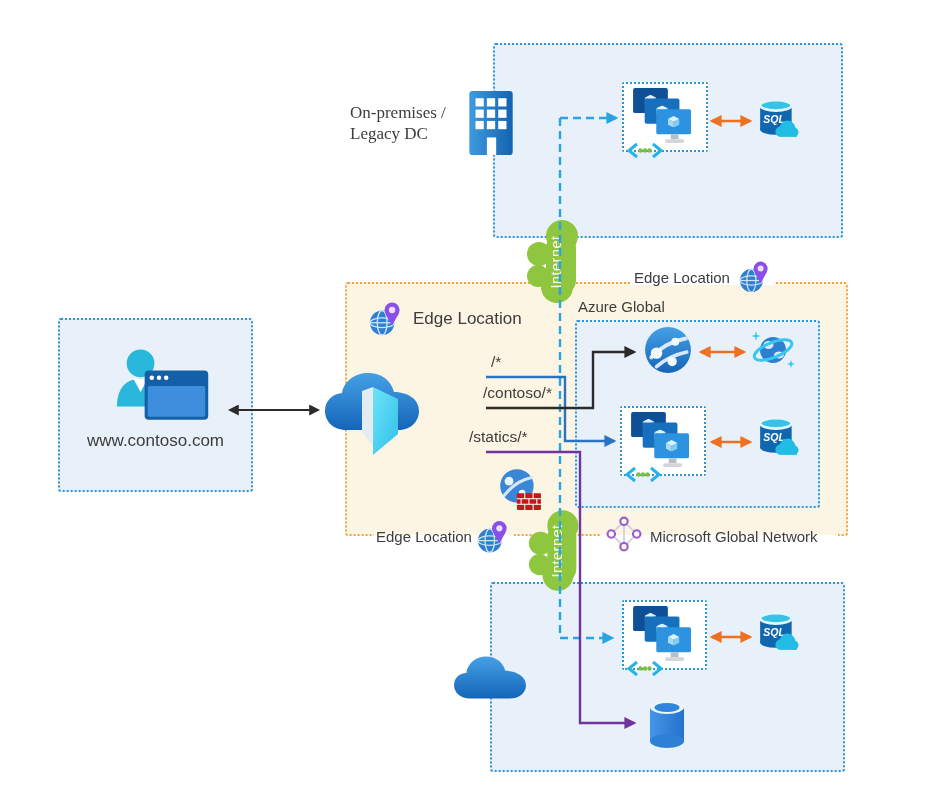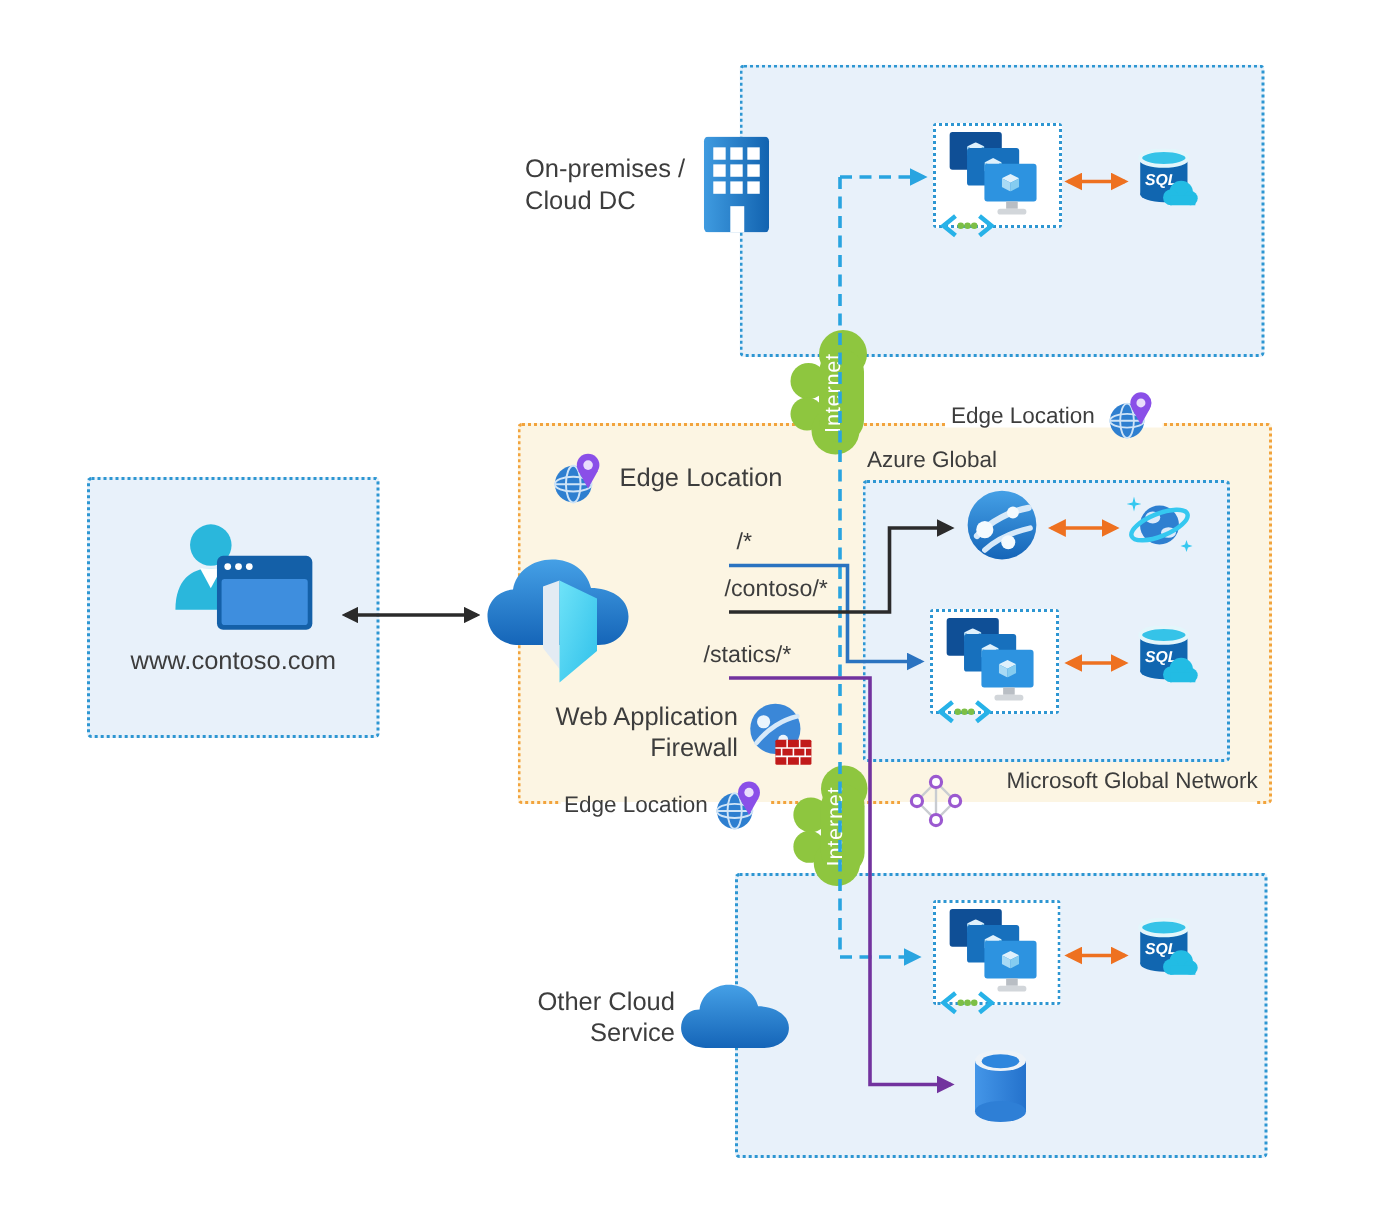--- a/index.html
+++ b/index.html
@@ -8,21 +8,21 @@
     font-family:"Liberation Sans", sans-serif;color:#3d3d3d;background:#fff;
   }
   .box{position:absolute;box-sizing:border-box;border-radius:3px;}
   .blue-box{border:2px dotted #2d96d2;background:#e8f1fa;z-index:1;}
   .cream-box{border:2px dotted #f2a33c;background:#fcf5e3;z-index:1;}
   .inner-blue-box{border:2px dotted #2d96d2;background:#e8f1fa;z-index:2;}
   .vmss-box{position:absolute;box-sizing:border-box;border:2px dotted #2d96d2;background:#ffffff;border-radius:2px;z-index:4;}
   .lbl{position:absolute;color:#3d3d3d;font-size:17px;line-height:21px;white-space:nowrap;z-index:6;}
   .lbl-sm{font-size:15px;line-height:19px;}
   .route-lbl{position:absolute;color:#3d3d3d;font-size:15.5px;white-space:nowrap;z-index:6;}
-  .two-line span{display:block;}
+  .two-line span{display:block;font-family:Liberation Serif, serif;}
   .right{text-align:right;}
   .center{text-align:center;}
   .icon{position:absolute;z-index:6;}
   .mask{position:absolute;z-index:3;}
   .cloud-green{position:absolute;z-index:4;}
   .cloud-green .vtext{
     position:absolute;left:50%;top:50%;
     transform:translate(-50%,-50%) rotate(-90deg);
     color:#fff;font-size:14.5px;letter-spacing:.5px;white-space:nowrap;
   }
@@ -332,40 +332,32 @@
   <svg class="icon" style="left:757px;top:612px;" width="42" height="40">
       <use href="#sym-sql"></use>
     </svg>
 
   <svg class="icon" style="left:646px;top:699px;" width="42" height="50">
       <use href="#sym-cylinder"></use>
     </svg>
 
   <div class="lbl two-line" style="left:350px;top:102px;">
     <span>On-premises /</span>
-    <span>Cloud DC</span>
+    <span>Legacy DC</span>
   </div>
 
   <div class="lbl" style="left:413px;top:308px;">Edge Location</div>
   <div class="lbl lbl-sm" style="left:634px;top:268px;">Edge Location</div>
   <div class="lbl lbl-sm" style="left:376px;top:527px;">Edge Location</div>
 
   <div class="lbl lbl-sm" style="left:578px;top:297px;">Azure Global</div>
 
   <div class="route-lbl" style="left:491px;top:353px;">/*</div>
   <div class="route-lbl" style="left:483px;top:384px;">/contoso/*</div>
   <div class="route-lbl" style="left:469px;top:428px;">/statics/*</div>
 
-  <div class="lbl two-line right" style="left:360px;top:467px;width:132px;">
-    <span>Web Application</span>
-    <span>Firewall</span>
-  </div>
-
-  <div class="lbl lbl-sm" style="left:650px;top:511px;margin-left:21px;">Microsoft Global Network</div>
+
+  <div class="lbl lbl-sm" style="left:650px;top:527px;">Microsoft Global Network</div>
 
   <div class="lbl center" style="left:58px;top:430px;width:195px;">www.contoso.com</div>
 
-  <div class="lbl two-line right" style="left:345px;top:657px;width:105px;">
-    <span>Other Cloud</span>
-    <span>Service</span>
-  </div>
 
 </div>
 
 </body></html>

